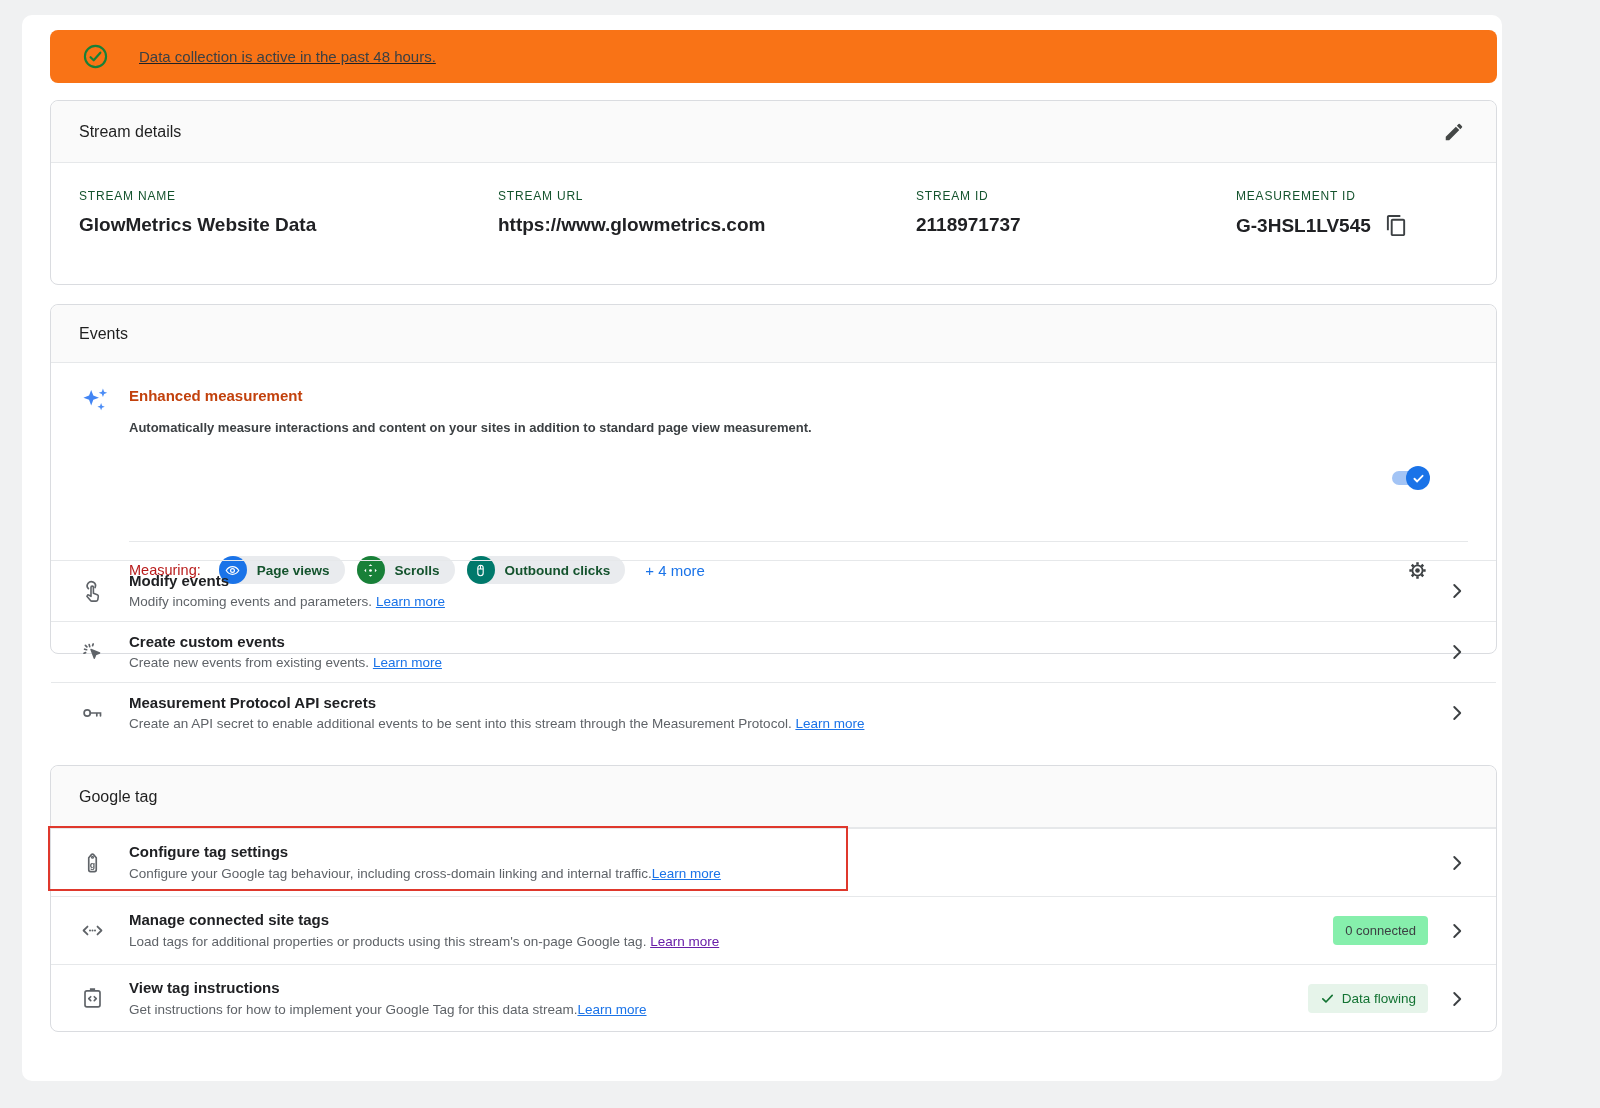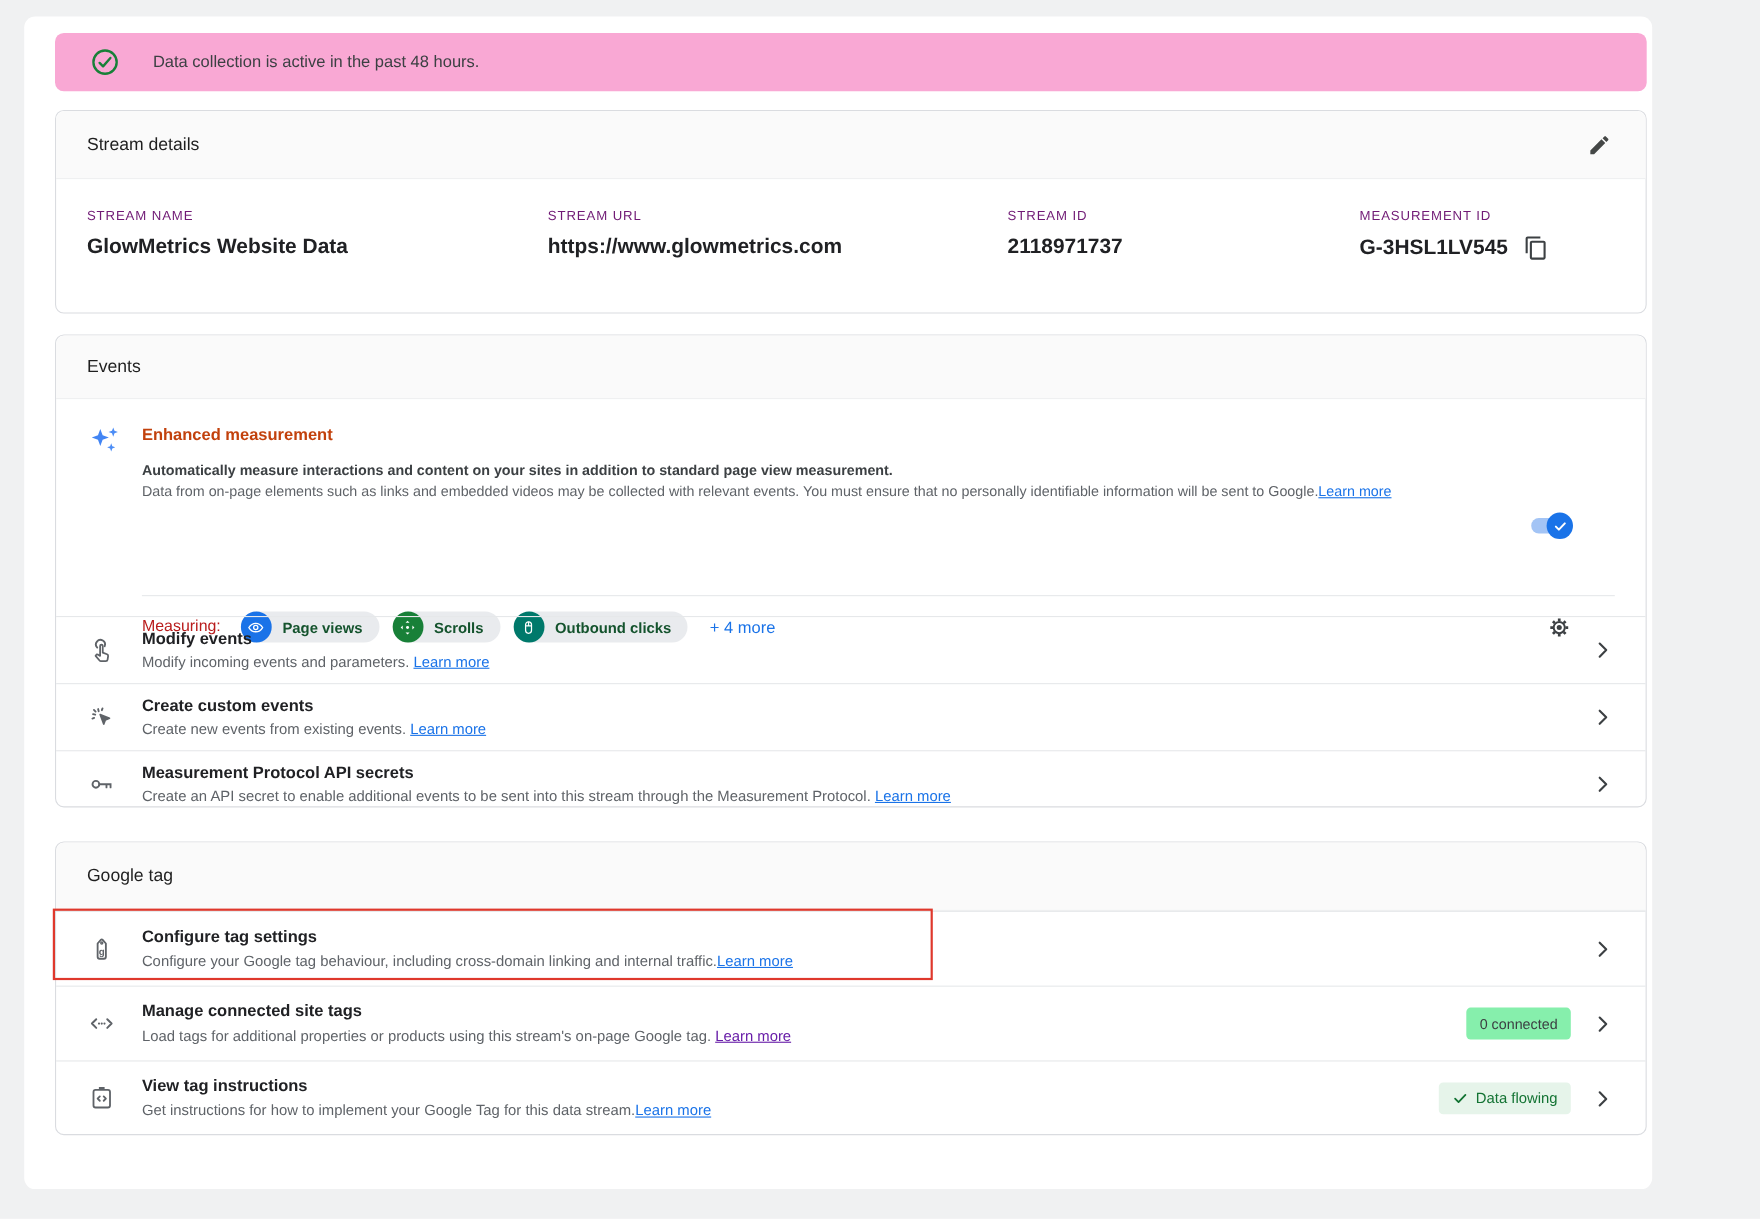--- a/index.html
+++ b/index.html
@@ -1,34 +1,34 @@
 <!DOCTYPE html>
 <html><head>
 <meta charset="utf-8">
 <style>
   * { margin:0; padding:0; box-sizing:border-box; }
   html,body { width:1600px; height:1108px; }
   body { background:#f0f1f2; font-family:"Liberation Sans", sans-serif; color:#202124; }
   .surface { position:absolute; left:22px; top:15px; width:1480px; height:1066px; background:#ffffff; border-radius:10px; }
 
   
-  .banner { position:absolute; left:28px; top:15px; width:1447px; height:53px; background:#f9a8d4; border-radius:8px; display:flex; align-items:center; padding-left:32px; }
+  .banner { position:absolute; left:28px; top:15px; width:1447px; height:53px; background:#f97316; border-radius:8px; display:flex; align-items:center; padding-left:32px;text-decoration:underline; }
   .banner svg { flex:0 0 auto; }
   .banner-text { margin-left:30px; font-size:15px; color:#3c4043; }
 
   
   .card { position:absolute; left:28px; width:1447px; background:#fff; border:1px solid #dadce0; border-radius:8px; }
   .card-header { position:relative; height:62px; background:#fafafa; border-bottom:1px solid #e6e8ea; border-radius:8px 8px 0 0; display:flex; align-items:center; padding-left:28px; }
   .card-title { font-size:16px; color:#1f1f1f; }
   .icon-btn { position:absolute; right:24px; top:50%; transform:translateY(-50%); width:36px; height:36px; border:none; background:transparent; display:flex; align-items:center; justify-content:center; cursor:pointer; }
 
   
   .fields { position:relative; height:122px; }
   .field { position:absolute; top:26px; }
-  .field-label { font-size:12px; letter-spacing:.8px; color:#701a75; margin-bottom:11px; }
+  .field-label { font-size:12px; letter-spacing:.8px; color:#14532d; margin-bottom:11px; }
   .field-value { font-size:19px; font-weight:bold; color:#202124; display:flex; align-items:center; }
   .copy-btn { border:none; background:transparent; margin-left:14px; cursor:pointer; display:flex; align-items:center; }
 
   
   .em-block { position:relative; height:197px; }
   .em-icon { position:absolute; left:28px; top:21px; }
   .em-title { position:absolute; left:78px; top:24px; font-size:15px; font-weight:bold; color:#c2410c; }
   .em-desc1 { position:absolute; left:78px; top:57px; font-size:13px; font-weight:bold; color:#3c4043; }
   .em-desc2 { position:absolute; left:78px; top:76px; font-size:13px; color:#5f6368; }
   a.lm { color:#1a73e8; text-decoration:underline; cursor:pointer; }
@@ -102,34 +102,33 @@
           <button class="copy-btn">
             <svg width="23" height="23" viewBox="0 0 24 24">
               <path d="M16 1H4c-1.1 0-2 .9-2 2v14h2V3h12V1zm3 4H8c-1.1 0-2 .9-2 2v14c0 1.1.9 2 2 2h11c1.1 0 2-.9 2-2V7c0-1.1-.9-2-2-2zm0 16H8V7h11v14z" fill="#3c4043"></path>
             </svg>
           </button>
         </div>
       </div>
     </div>
   </div>
 
-  <div class="card" style="top:289px; height:430px;">
+  <div class="card" style="top:289px; height:350px;">
     <div class="card-header" style="height:58px;">
       <span class="card-title">Events</span>
     </div>
 
     <div class="em-block">
       <svg class="em-icon" width="34" height="34" viewBox="0 0 24 24">
         <path d="M8.6 4.2l1.5 4 4 1.5-4 1.5-1.5 4-1.5-4-4-1.5 4-1.5z" fill="#4285f4"></path>
         <path d="M16.9 3.2l.8 2.2 2.2.8-2.2.8-.8 2.2-.8-2.2-2.2-.8 2.2-.8z" fill="#4c8df6"></path>
         <path d="M15.6 13.4l.7 1.9 1.9.7-1.9.7-.7 1.9-.7-1.9-1.9-.7 1.9-.7z" fill="#4c8df6"></path>
       </svg>
       <div class="em-title">Enhanced measurement</div>
       <div class="em-desc1">Automatically measure interactions and content on your sites in addition to standard page view measurement.</div>
-      <div class="em-desc2"><span>Data from on-page elements such as links and embedded videos may be collected with relevant events. You must ensure that no personally identifiable information will be sent to Google.</span><a class="lm">Learn more</a></div>
 
       <div class="toggle">
         <div class="toggle-track"></div>
         <div class="toggle-thumb">
           <svg width="13" height="13" viewBox="0 0 24 24">
               <path d="M4.5 12.5l5 5L19.5 7" fill="none" stroke="#fff" stroke-width="3.4" stroke-linecap="round" stroke-linejoin="round"></path>
             </svg>
         </div>
       </div>
 

